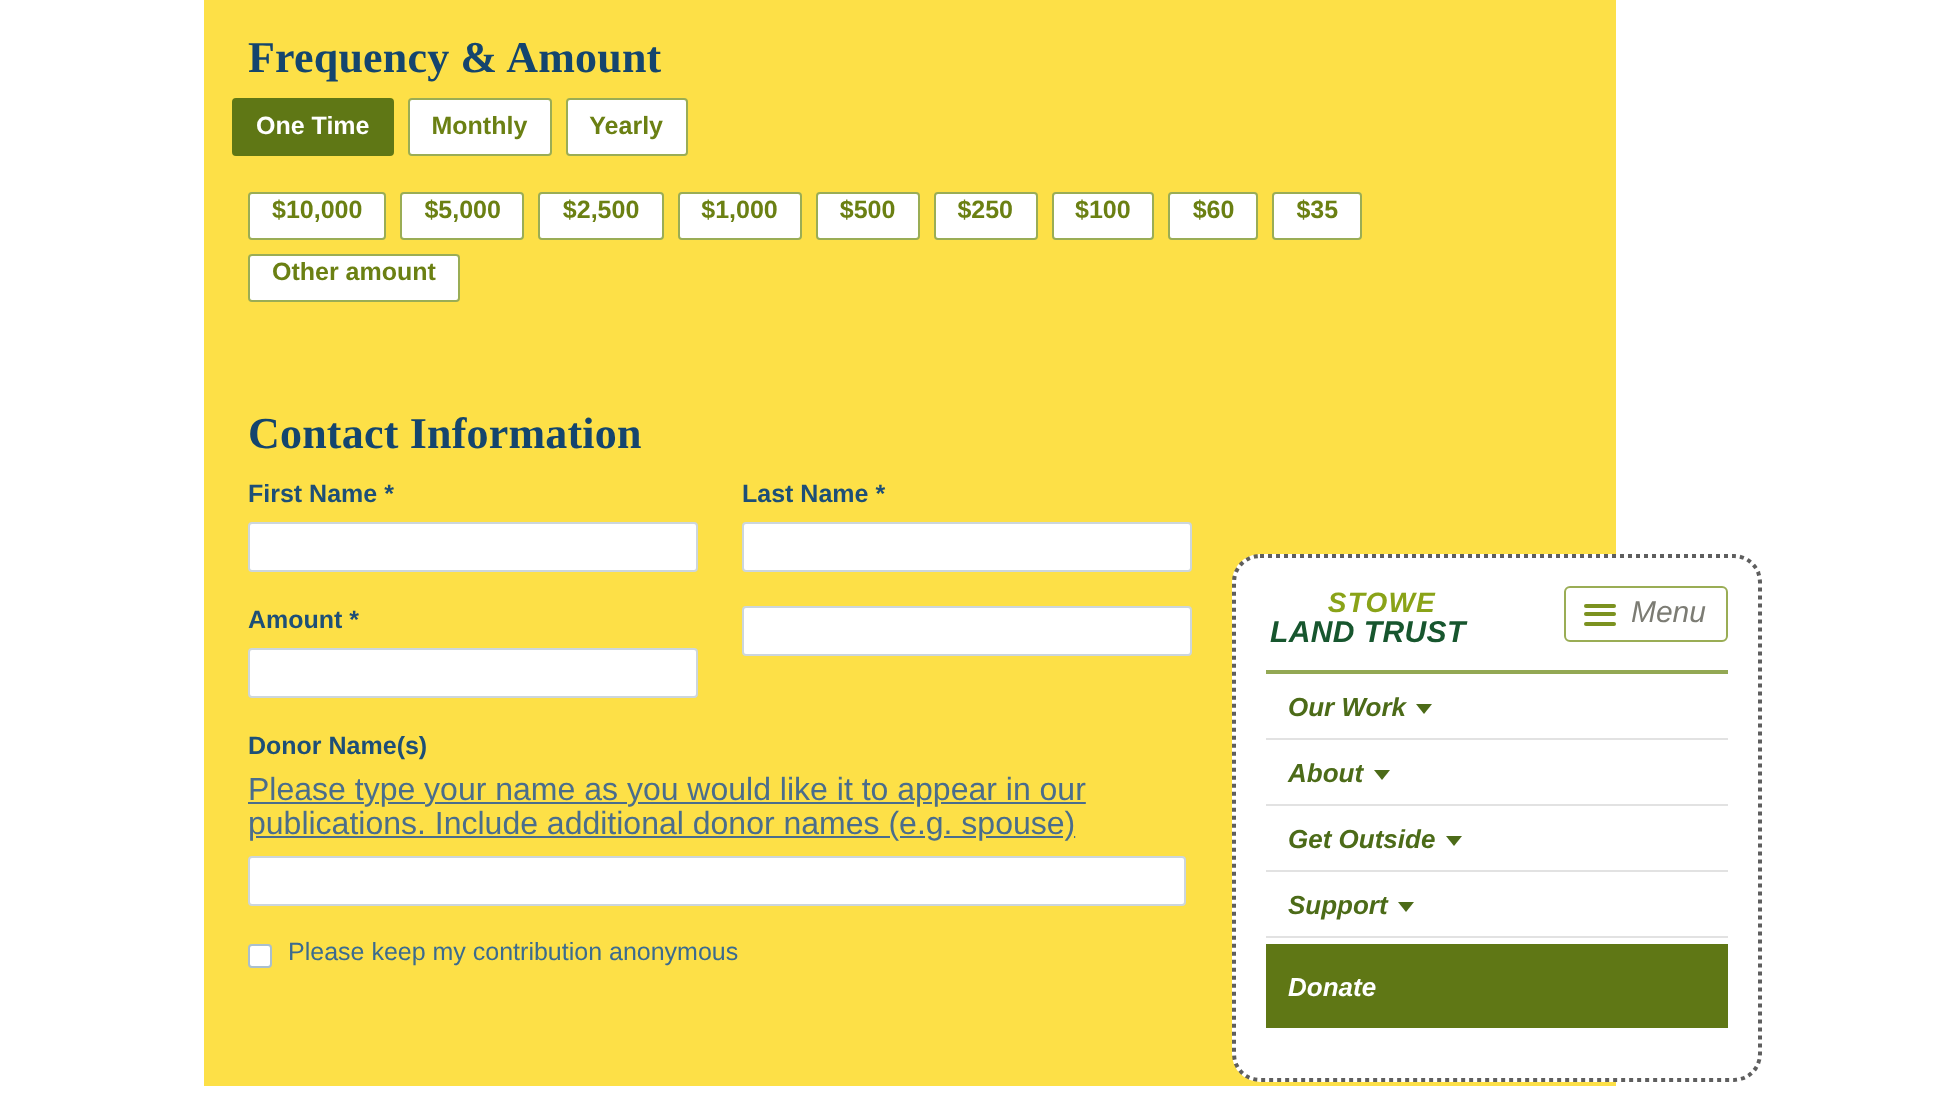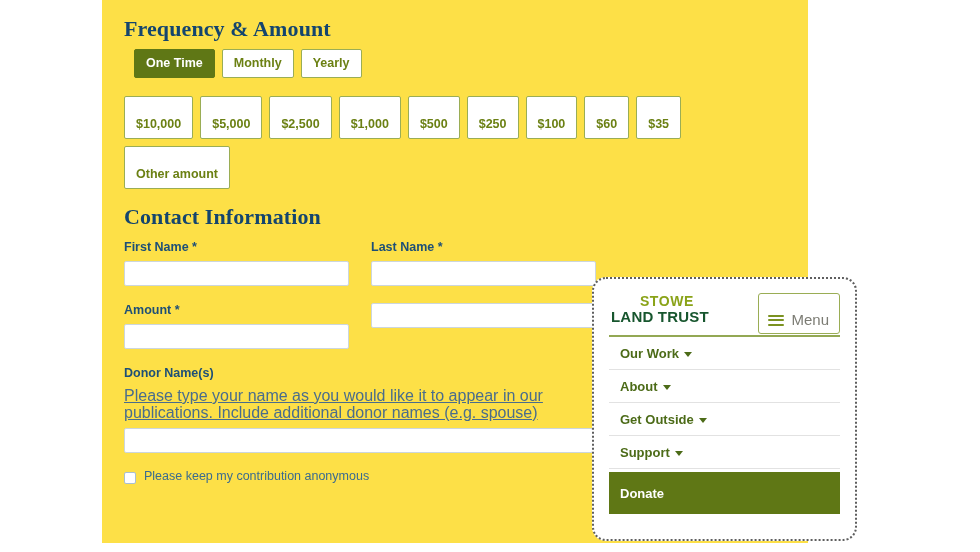--- a/index.html
+++ b/index.html
@@ -37,21 +37,21 @@
 
   
   #freq-heading {
     position: absolute;
     left: 22px;
     top: 16px;
   }
 
   #frequency-row {
     position: absolute;
-    left: 32px;
+    left: 14px;
     top: 49px;
     display: flex;
     gap: 7px;
   }
   .freq-btn {
     font-family: "Liberation Sans", sans-serif;
     font-size: 12.5px;
     font-weight: bold;
     color: #6b8013;
     background: #ffffff;
@@ -83,21 +83,21 @@
     margin-top: 7px;
   }
   .amt-btn {
     font-family: "Liberation Sans", sans-serif;
     font-size: 12.5px;
     font-weight: bold;
     color: #6b8013;
     background: #ffffff;
     border: 1px solid #9aad55;
     border-radius: 2px;
-    padding: 19px 11px 6px 11px;
+    padding: 0 11px 6px 11px;
     line-height: 16px;
     cursor: pointer;
     white-space: nowrap;
   }
 
   
   #contact-heading {
     position: absolute;
     left: 22px;
     top: 204px;
@@ -176,29 +176,30 @@
   #anon-label {
     font-size: 12.5px;
     color: #3b6b8f;
     line-height: 15px;
     cursor: pointer;
   }
 
   
   #nav-card {
     position: absolute;
-    left: 592px;
+    left: 616px;
     top: 277px;
     width: 265px;
     height: 264px;
     box-sizing: border-box;
     background: #ffffff;
     border: 2px dotted #5e5e5e;
     border-radius: 14px;
     padding: 14px 15px 0 15px;
+    font-style: italic;
   }
   #nav-card-header {
     display: flex;
     align-items: flex-start;
     justify-content: space-between;
     height: 36px;
   }
   #logo {
     padding-left: 2px;
     padding-top: 1px;
@@ -221,21 +222,21 @@
     color: #17562e;
     line-height: 16px;
   }
   #menu-button {
     display: flex;
     align-items: center;
     gap: 7px;
     border: 1px solid #9aad55;
     border-radius: 3px;
     background: #ffffff;
-    padding: 18px 10px 5px 9px;
+    padding: 5px 10px 5px 9px;
     cursor: pointer;
   }
   #hamburger-icon {
     display: flex;
     flex-direction: column;
     justify-content: space-between;
     width: 16px;
     height: 11px;
   }
   #hamburger-icon i {

